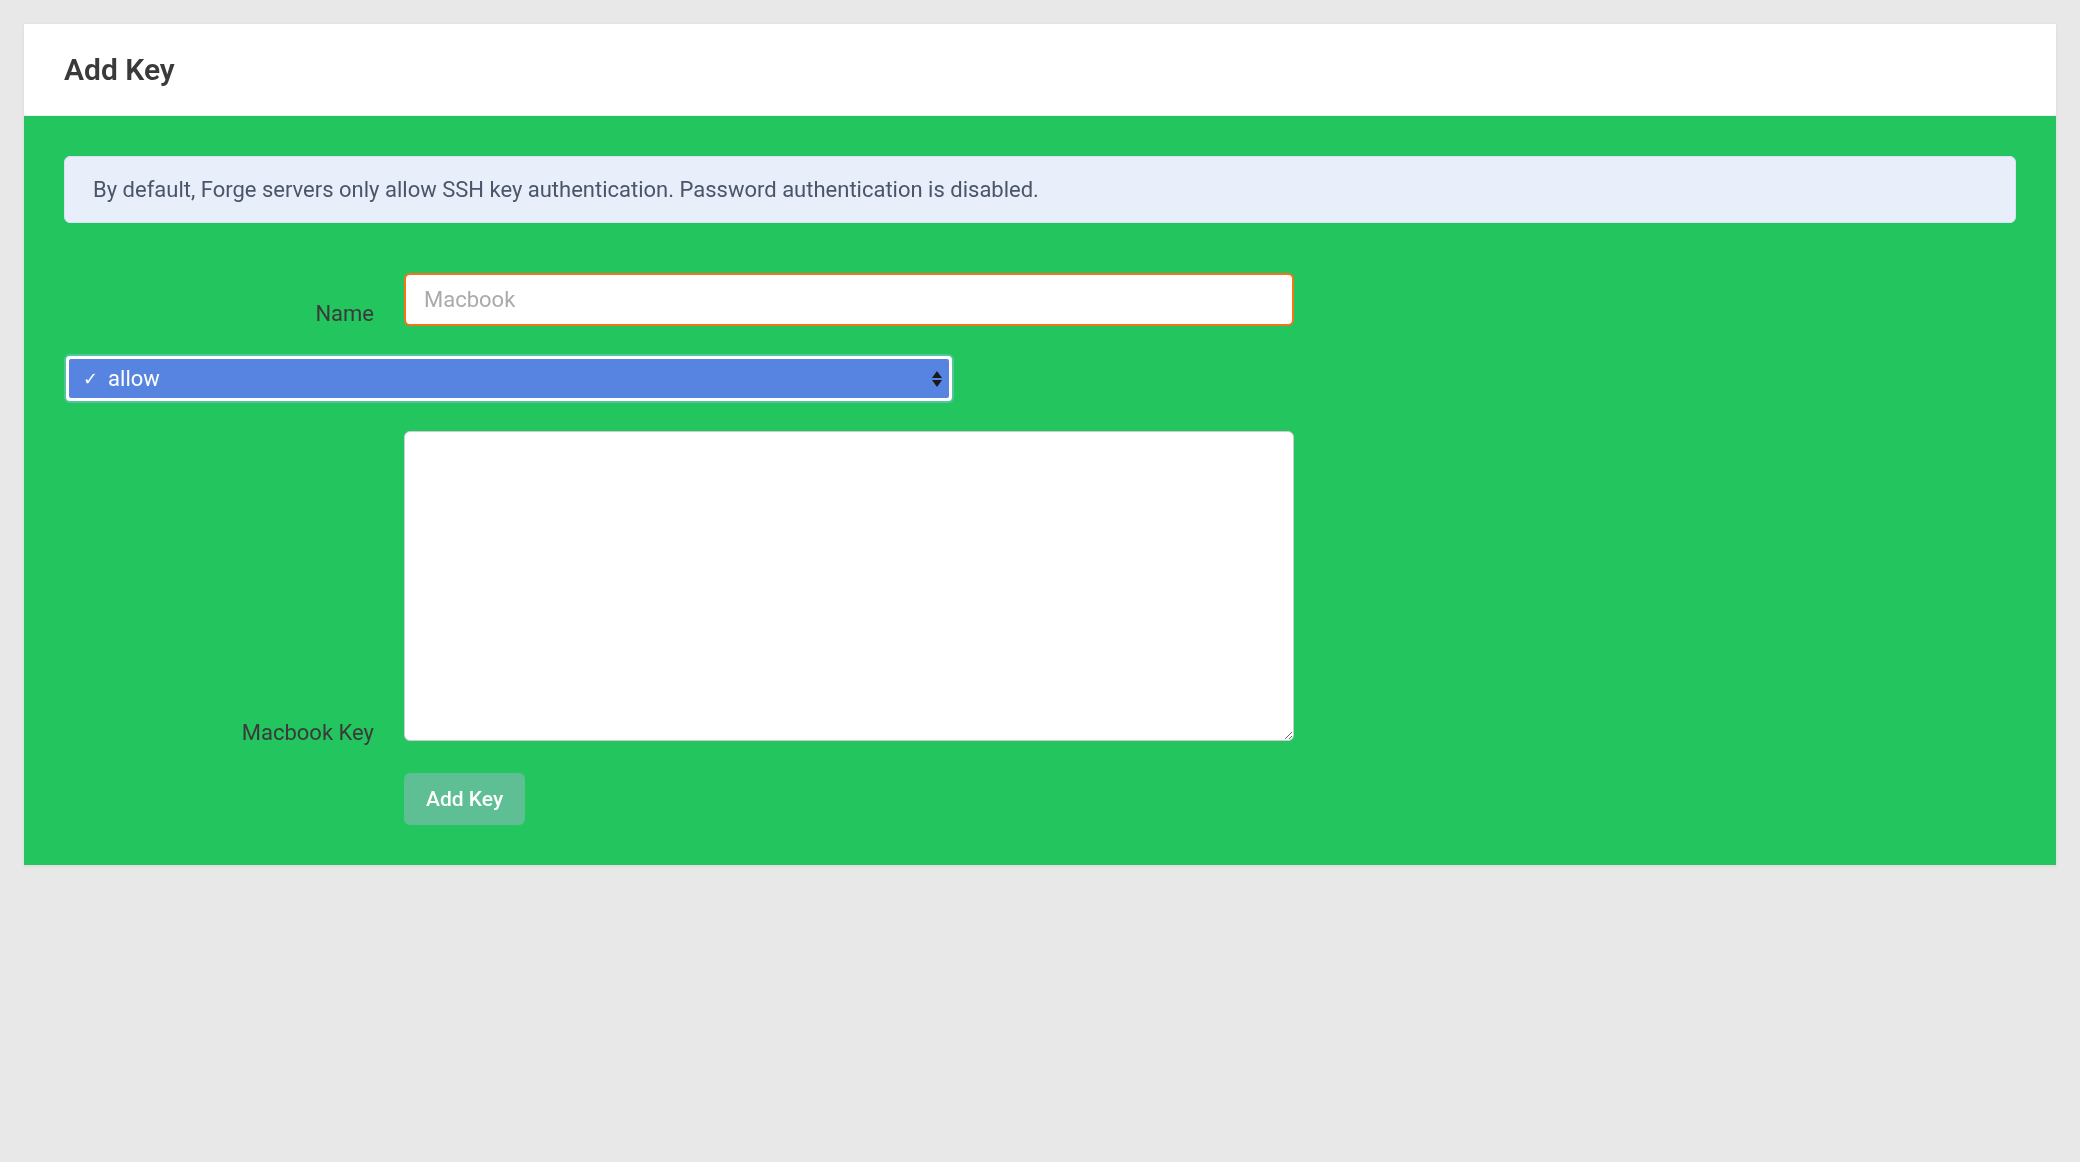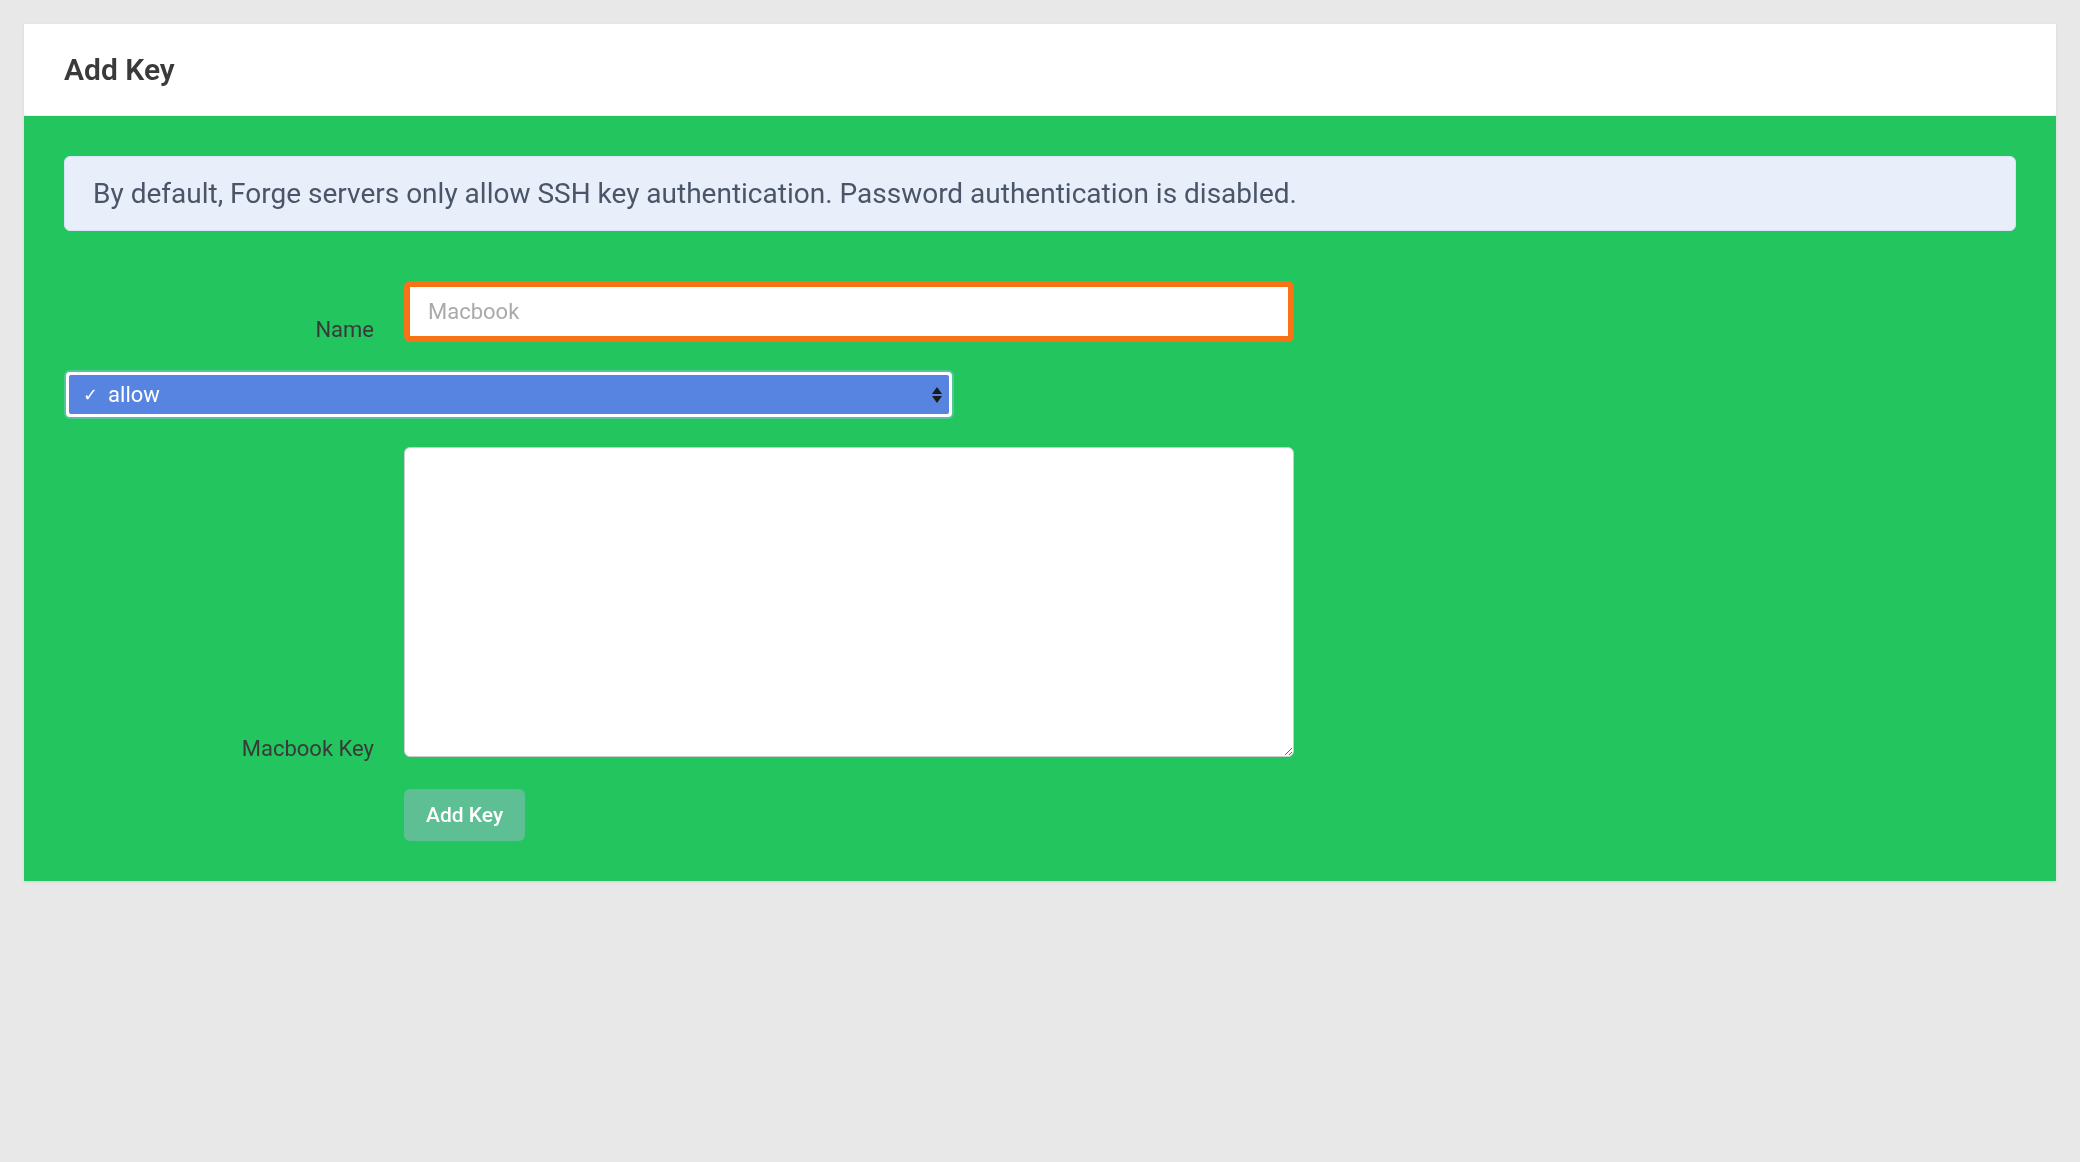--- a/index.html
+++ b/index.html
@@ -32,21 +32,21 @@
       color: #3a3a3a;
     }
     .card-body {
       padding: 40px;
     }
     .alert {
       background: #e8effb;
       border: 1px solid #d6e2f5;
       border-radius: 6px;
       padding: 20px 28px;
-      font-size: 28px;
+      font-size: 22px;
       color: #4a5568;
       margin-bottom: 50px;
     }
     .form-row {
       display: flex;
       align-items: flex-end;
       margin-bottom: 28px;
     }
     .form-label {
       width: 340px;
@@ -59,21 +59,21 @@
     }
     .form-control-wrap {
       flex: 1;
       max-width: 890px;
       position: relative;
     }
     .form-input {
       width: 100%;
       padding: 12px 18px;
       font-size: 22px;
-      border: 6px solid #f97316;
+      border: 2px solid #f97316;
       border-radius: 6px;
       background: #fff;
       color: #333;
       font-family: inherit;
     }
     .form-input::placeholder {
       color: #aaa;
     }
     .form-textarea {
       width: 100%;

